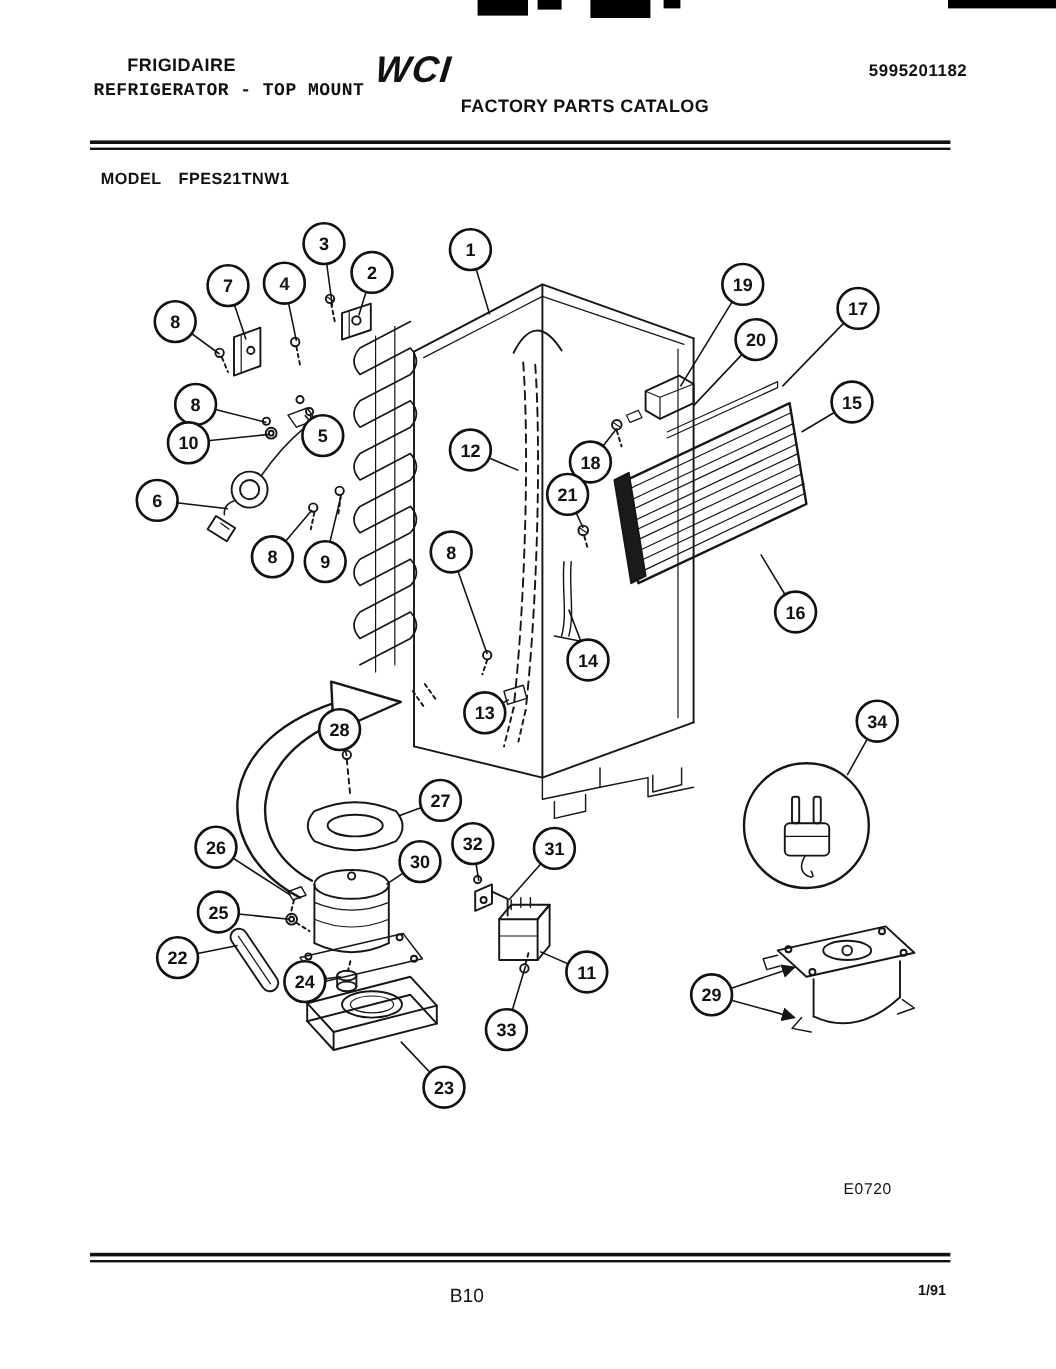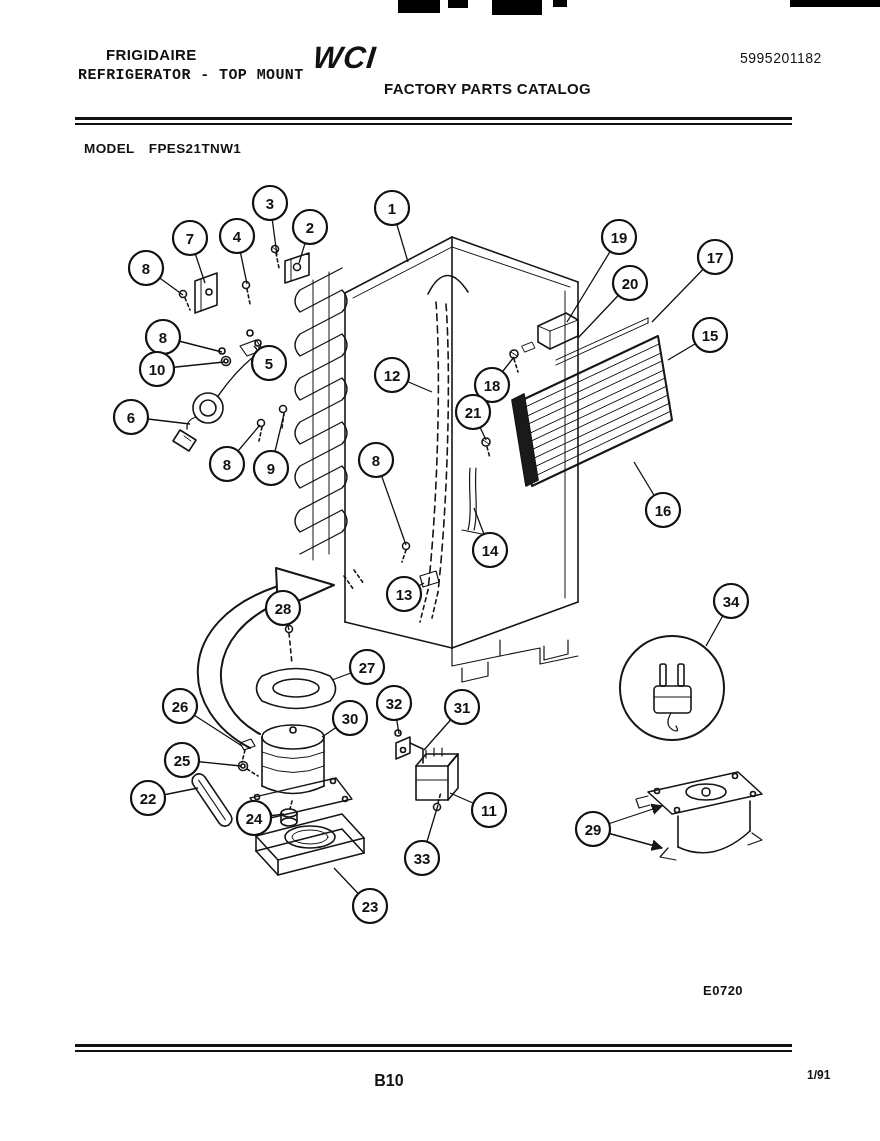--- a/index.html
+++ b/index.html
@@ -7,32 +7,32 @@
   .page {
     position:relative; width:880px; height:1141px; background:#fff;
     font-family:"Liberation Sans", sans-serif; color:#111; overflow:hidden;
   }
   .abs { position:absolute; }
   .brand      { left:78px;  top:46px;  font-size:15px; font-weight:bold; letter-spacing:.4px;margin-left:28px; }
   .brand2     { left:78px;  top:67px;  font-size:15px; font-weight:bold; letter-spacing:.4px;font-family:Liberation Mono, monospace; }
   .wci        { left:313px; top:40px;  font-size:31px; font-weight:bold; font-style:italic;
                 transform:skewX(-6deg); letter-spacing:1px; }
   .cattitle   { left:384px; top:53px;  font-size:15px; font-weight:bold; letter-spacing:.3px;margin-top:27px; }
-  .catnum     { left:740px; top:50px;  font-size:14px; font-weight:normal; letter-spacing:.5px; }
+  .catnum     { left:724px; top:50px;  font-size:14px; font-weight:bold; letter-spacing:.5px; }
   .rule       { left:75px;  width:717px; }
   .rule .l1   { height:3px; background:#111; }
   .rule .gap  { height:3px; }
   .rule .l2   { height:2px; background:#111; }
   .toprule    { top:117px; }
   .botrule    { top:1044px; }
   .modelline  { left:84px;  top:141px; font-size:13.5px; font-weight:bold; letter-spacing:.4px; }
   .modelline span { margin-right:14px; }
-  .drawcode   { left:703px; top:983px; font-size:13px; font-weight:bold; letter-spacing:.5px; }
-  .pagecode   { left:0; right:102px; top:1072px; text-align:center; font-size:16px; font-weight:bold; }
-  .issue      { left:765px; top:1068px; font-size:12px; font-weight:bold;margin-left:42px; }
+  .drawcode   { left:703px; top:983px; font-size:13px; font-weight:normal; letter-spacing:.5px; }
+  .pagecode   { left:0; right:102px; top:1072px; text-align:center; font-size:16px; font-weight:normal; }
+  .issue      { left:765px; top:1068px; font-size:12px; font-weight:bold; }
   #diagram-svg { position:absolute; left:0; top:0; }
   .art        { stroke:#161616; fill:none; stroke-width:1.6; stroke-linecap:round; stroke-linejoin:round; }
   .thin       { stroke-width:1; }
   .callout-circle { fill:#fff; stroke:#111; stroke-width:2.2; }
   .callout-num    { font:700 15px "Liberation Sans", sans-serif; fill:#111; text-anchor:middle; }
   .leader         { stroke:#111; stroke-width:1.3; fill:none; }
 </style>
 </head>
 <body>
 

